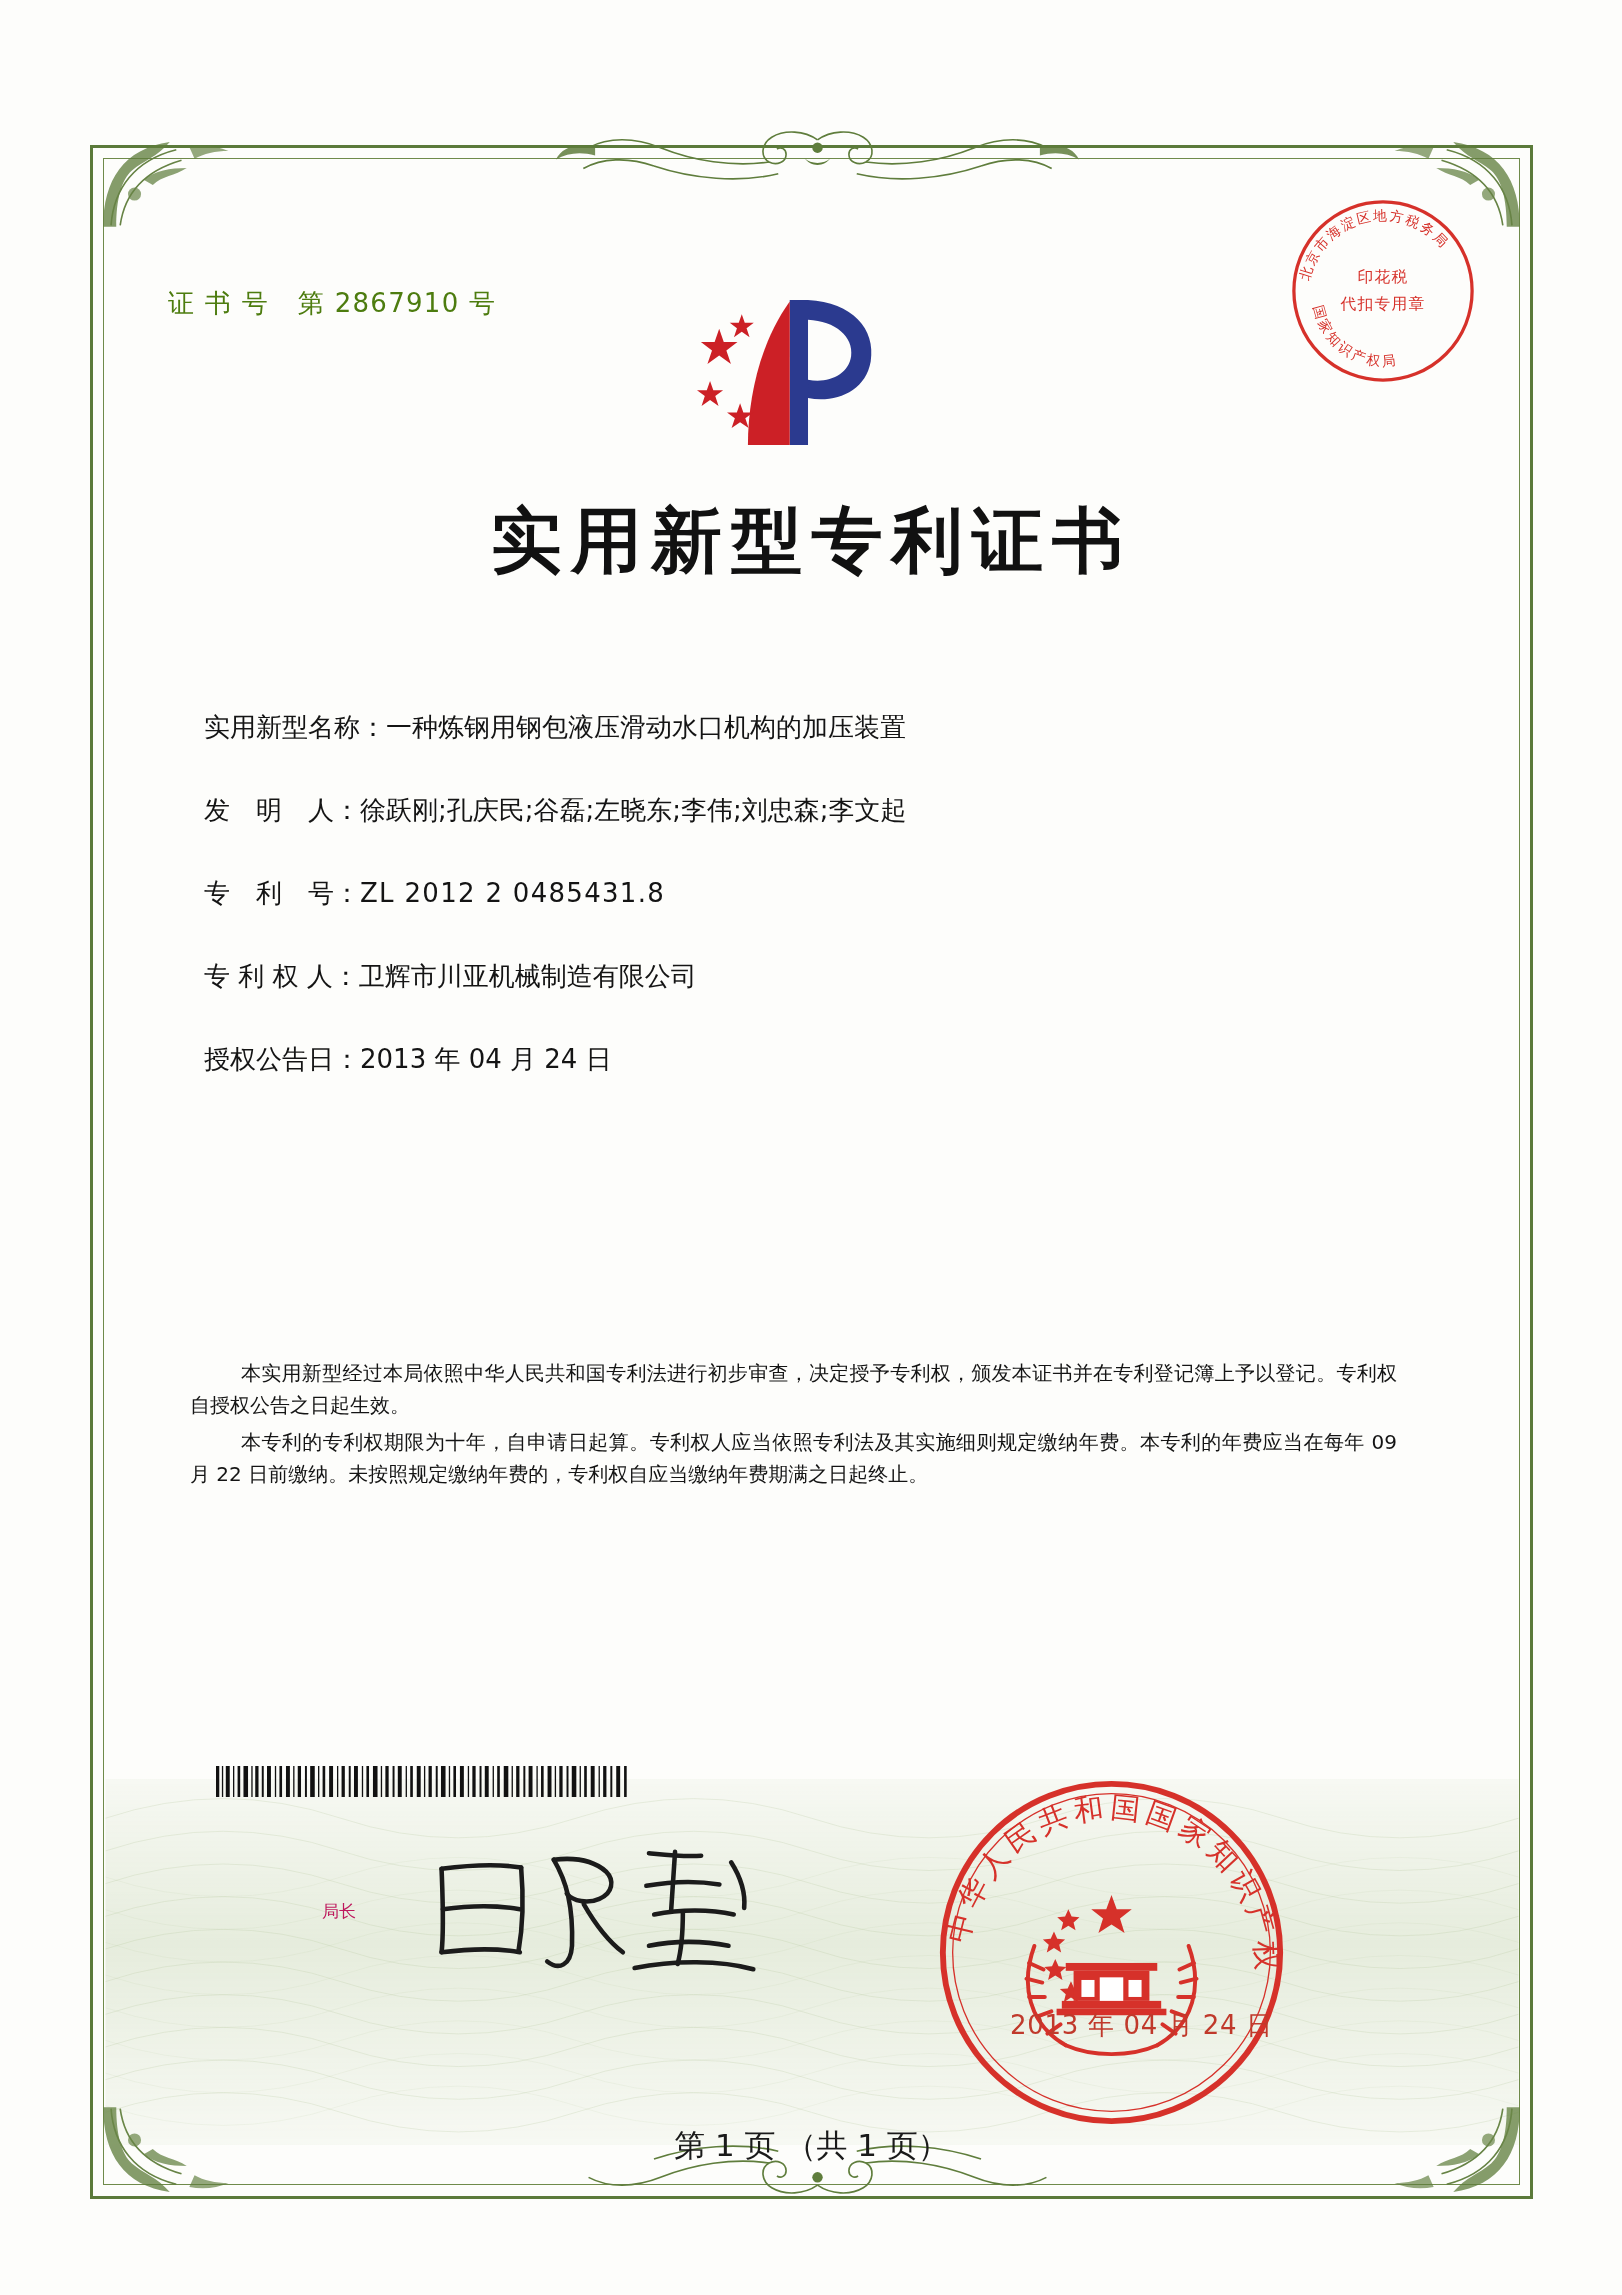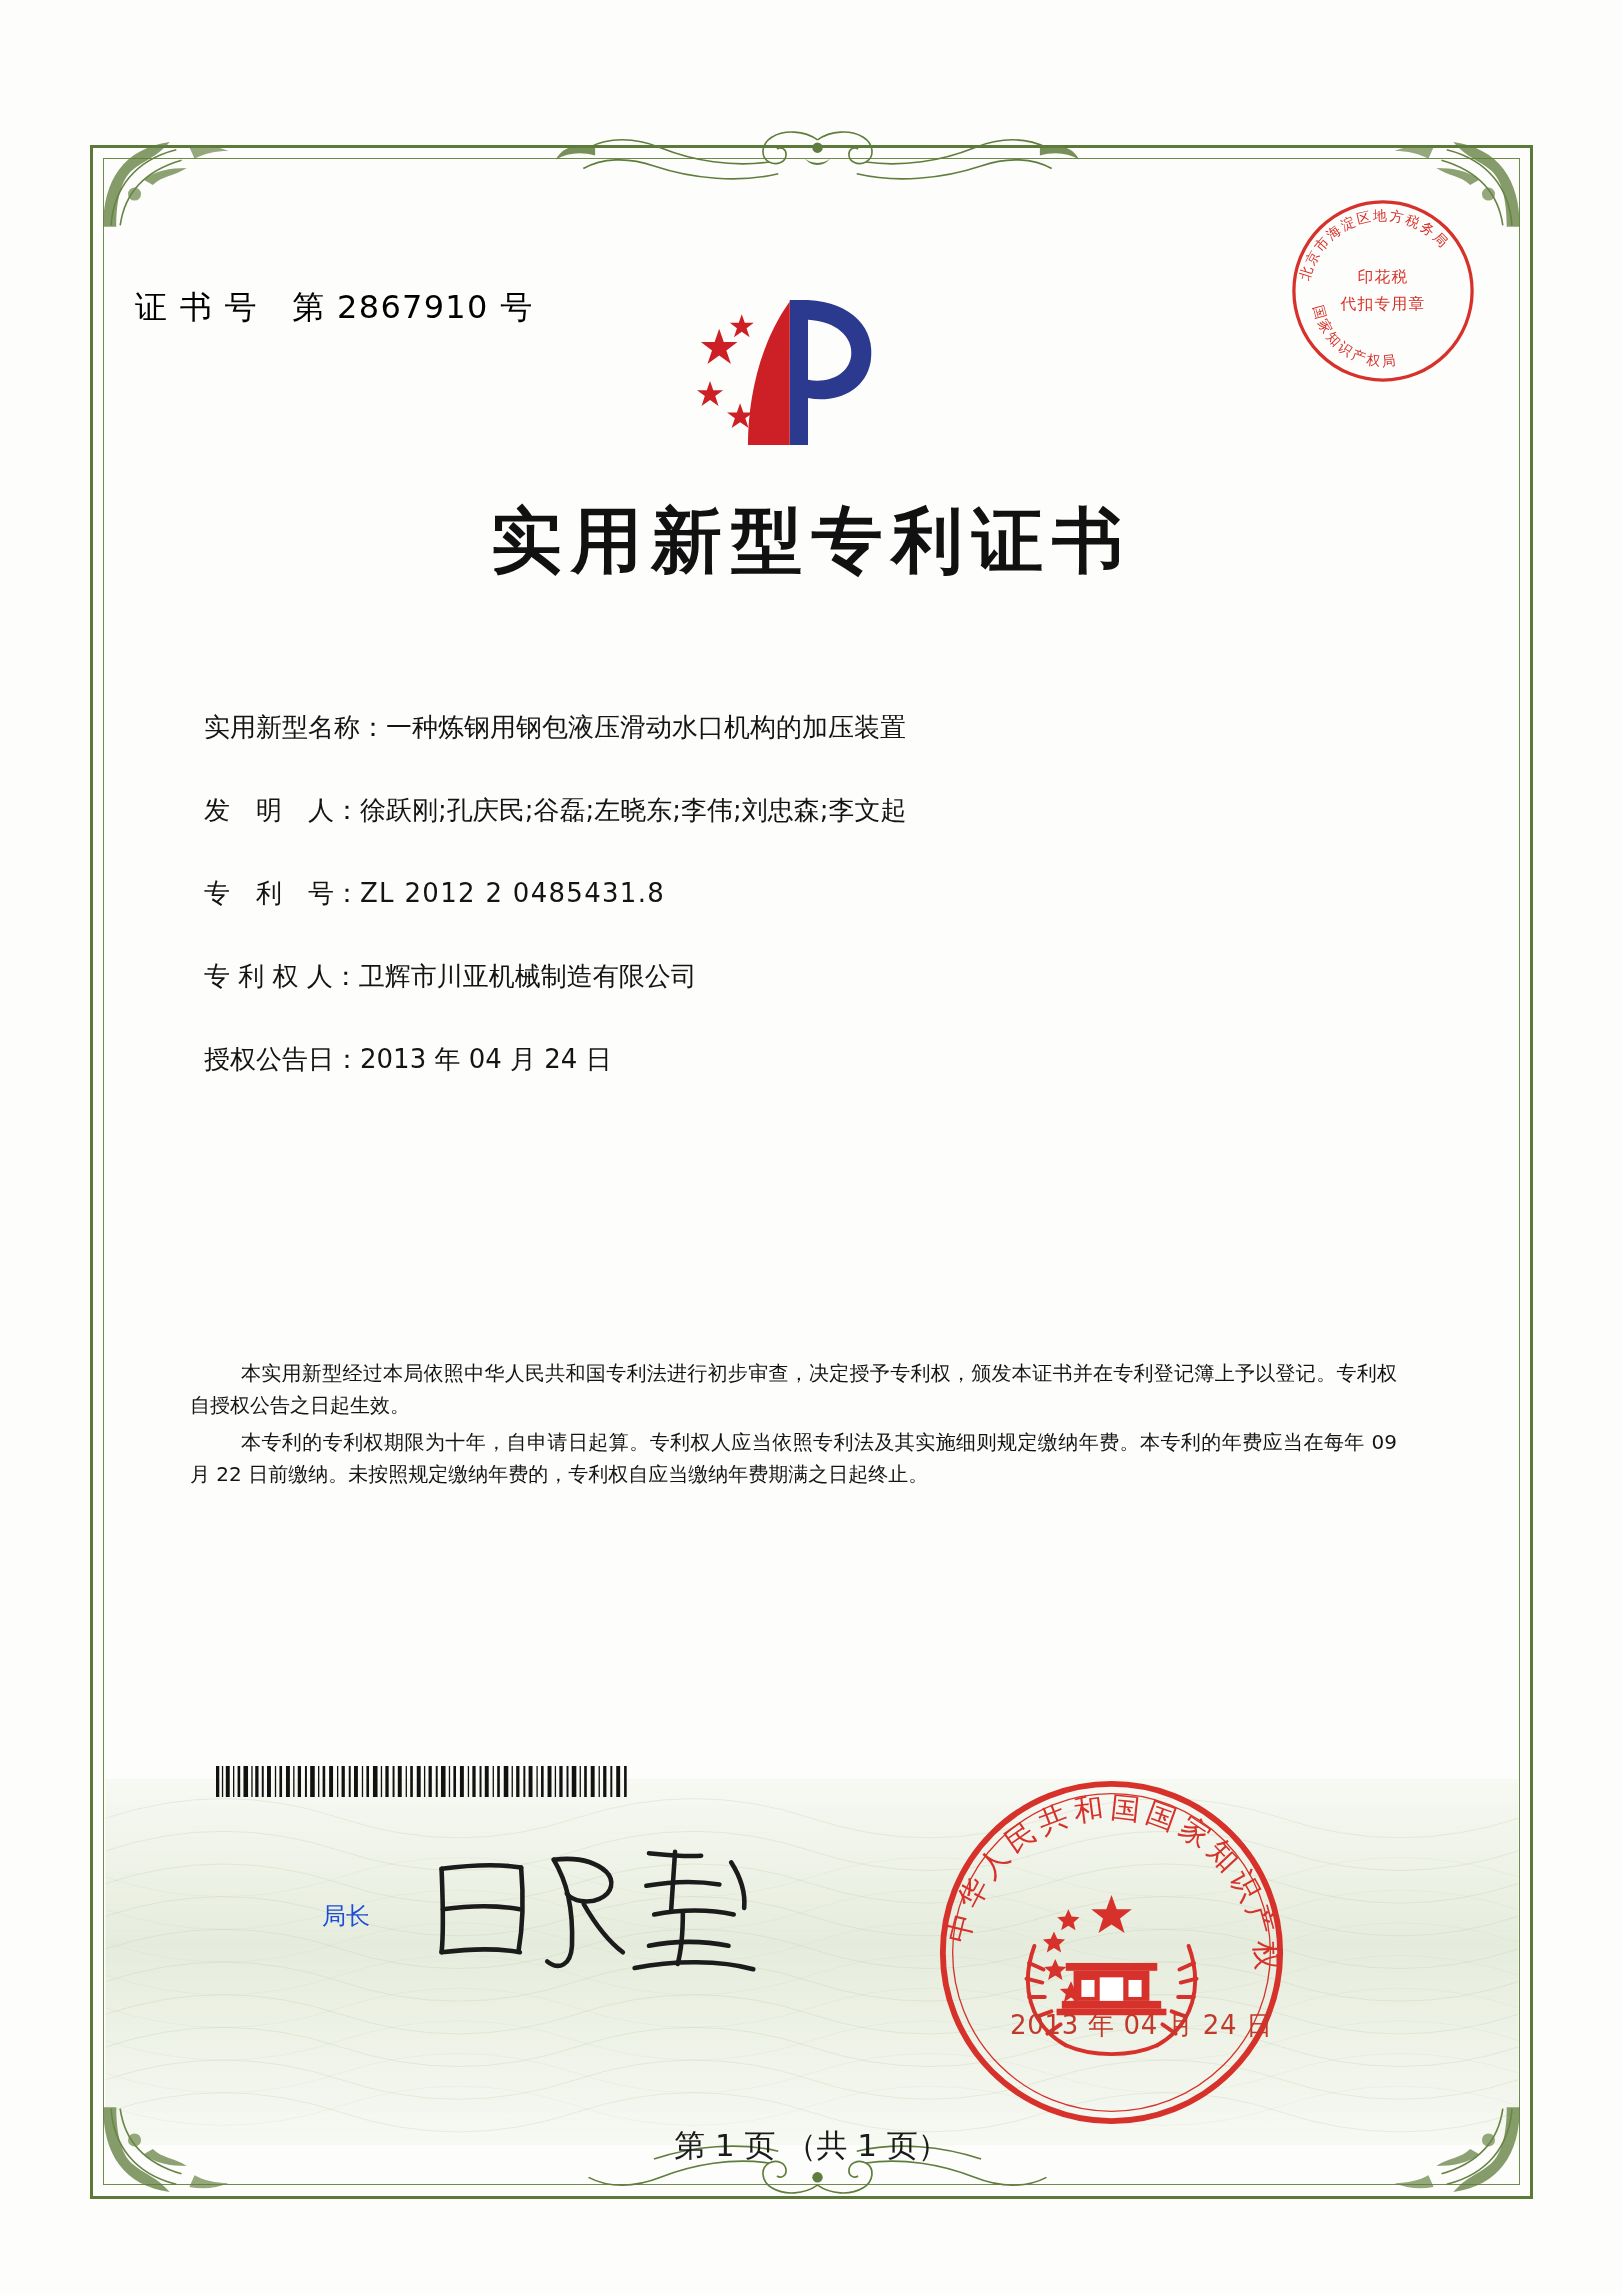--- a/index.html
+++ b/index.html
@@ -90,25 +90,25 @@
     left: 680px;
     top: 288px;
     width: 209px;
     height: 177px;
   }
   .logo svg { width:100%; height:100%; display:block; }
 
   
   .cert-no {
     position: absolute;
-    left: 135px;
+    left: 168px;
     top: 286px;
-    font-size: 32px;
+    font-size: 26px;
     letter-spacing: 1.3px;
-    color: #000000;
+    color: #4d7c0f;
     white-space: nowrap;
   }
 
   
   .stamp-tax {
     position: absolute;
     right: 145px;
     top: 196px;
     width: 190px;
     height: 190px;
@@ -174,22 +174,22 @@
     width: 412px;
     height: 31px;
   }
   .barcode svg { width:100%; height:100%; display:block; }
 
   
   .sig-label {
     position: absolute;
     left: 322px;
     top: 1900px;
-    font-size: 24px;
-    color: #1d4ed8;
+    font-size: 17px;
+    color: #be185d;
   }
   .signature {
     position: absolute;
     left: 419px;
     top: 1831px;
     width: 366px;
     height: 150px;
   }
   .signature svg { width:100%; height:100%; display:block; }
 

